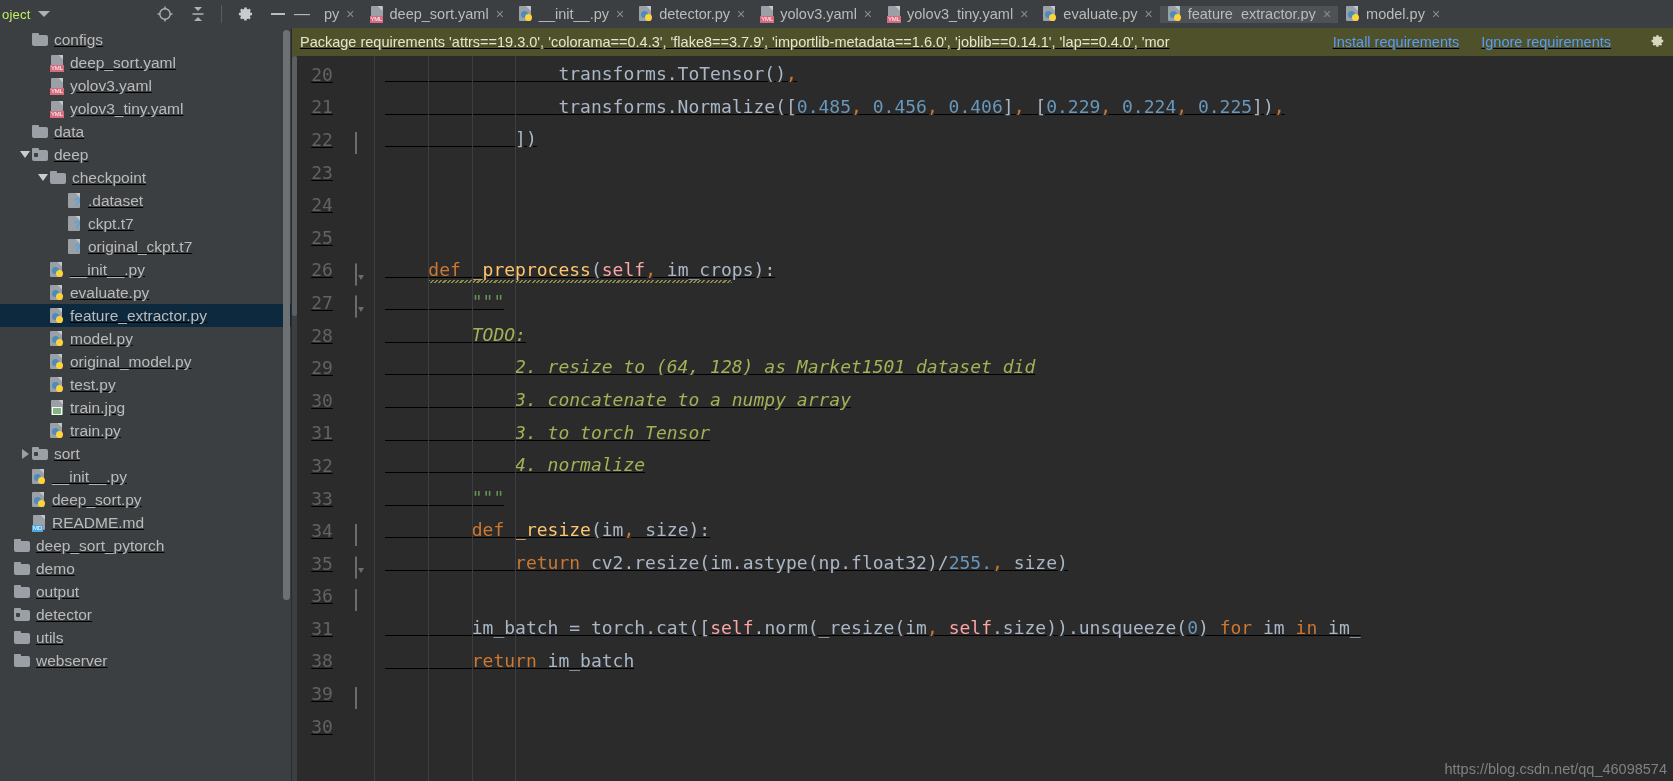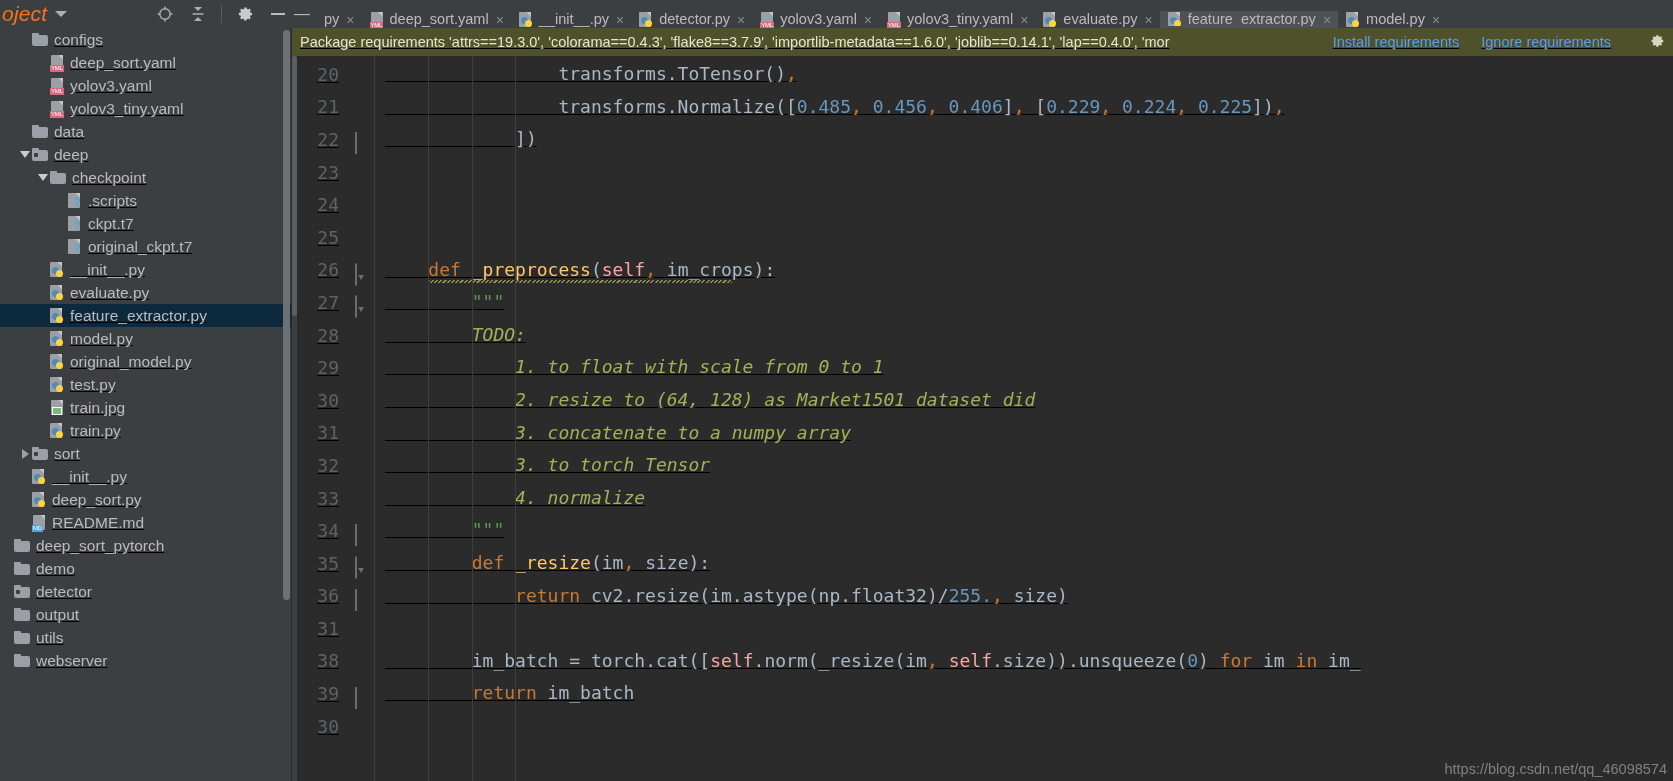--- a/index.html
+++ b/index.html
@@ -15,21 +15,21 @@
   .toprow { display: flex; height: 28px; background: #3c3f41; flex: 0 0 28px; }
 
   .proj-head {
     width: 292px; flex: 0 0 292px;
     display: flex; align-items: center;
     background: #3c3f41;
     padding-left: 0px;
     position: relative;
   }
   .proj-title {
-    color: #f97316; font-size: 21px; padding-left: 2px; letter-spacing: .2px; font-style: italic;
+    color: #bef264; font-size: 13px; padding-left: 2px; letter-spacing: .2px;
   }
   .proj-caret {
     margin-left: 8px; width: 0; height: 0;
     border-left: 6px solid transparent; border-right: 6px solid transparent;
     border-top: 6px solid #aeb1b3;
   }
   .proj-tools { margin-left: auto; display: flex; align-items: center; gap: 13px; padding-right: 4px; }
   .ticon { width: 20px; height: 20px; display: flex; align-items: center; justify-content: center; }
   .ticon svg { display: block; }
   .vsep { width: 1px; height: 18px; background: #5a5d5f; }
@@ -141,21 +141,21 @@
 
   .gutter-scrollbar { width: 5px; flex: 0 0 5px; background: #3c3f41; position: relative; }
   .gutter-scrollbar .thumb { position: absolute; left: 0; top: 0; width: 5px; height: 260px; background: #5c5f61; border-radius: 3px;}
 
   .gutter {
     width: 78px; flex: 0 0 78px; position: relative; background: #2b2b2b;
     font-family: "DejaVu Sans Mono", monospace; font-size: 18px;
     padding-top: 2px;
   }
   .lnrow { height: 32.6px; display: flex; align-items: center; position: relative; }
-  .lnum { width: 42px; text-align: right; padding-left: 8px; color: #606366; font-size: 18px; }
+  .lnum { width: 42px; text-align: center; padding-left: 8px; color: #606366; font-size: 18px; }
   .fold-marker {
     position: absolute; right: 8px; top: 50%; transform: translateY(-50%);
     width: 12px; height: 12px;
   }
   .fold-marker .box {
     width: 11px; height: 11px; border: 1px solid #6a6d6f; border-radius: 1px;
     position: relative; background: transparent;
   }
   .fold-marker .box::after {
     content:""; position:absolute; left: 2px; right: 2px; top: 4px; height: 1px; background: #8a8d8f;
@@ -240,21 +240,21 @@
         <span class="ticon">
           <svg width="18" height="18" viewBox="0 0 18 18">
             <line x1="2" y1="9" x2="16" y2="9" stroke="#c9cccd" stroke-width="1.8"></line>
           </svg>
         </span>
       </div>
     </div>
 
     <div class="tabs">
       <div class="tab-dash">—</div>
-      <div id="tab-container" style="display:flex;align-items:flex-end;">
+      <div id="tab-container" style="display:flex;align-items:center;">
           <div class="tab">
             <span class="tlabel">py</span>
             <span class="tclose">×</span>
           </div>
           <div class="tab">
             <span class="fic">
               <span class="sheet"></span>
               <span class="fold"></span>
               <span class="badge yml">YML</span>
             </span>
@@ -410,21 +410,21 @@
             <span class="lbl">checkpoint</span>
           </div>
           <div class="titem">
             <span style="display: inline-block; flex: 0 0 54px; width: 54px;"></span>
             <span class="arrow " style="width: 14px; flex: 0 0 14px; display: flex; align-items: center; justify-content: center;"></span>
             <span class="qic">
               <span class="sheet"></span>
               <span class="fold"></span>
               <span class="q">?</span>
             </span>
-            <span class="lbl">.scripts</span>
+            <span class="lbl">.dataset</span>
           </div>
           <div class="titem">
             <span style="display: inline-block; flex: 0 0 54px; width: 54px;"></span>
             <span class="arrow " style="width: 14px; flex: 0 0 14px; display: flex; align-items: center; justify-content: center;"></span>
             <span class="qic">
               <span class="sheet"></span>
               <span class="fold"></span>
               <span class="q">?</span>
             </span>
             <span class="lbl">ckpt.t7</span>
@@ -584,35 +584,35 @@
             <span class="arrow " style="width: 14px; flex: 0 0 14px; display: flex; align-items: center; justify-content: center;"></span>
             <span class="dic">
               <span class="tabtop"></span>
               <span class="body"></span>
             </span>
             <span class="lbl">demo</span>
           </div>
           <div class="titem">
             <span style="display: inline-block; flex: 0 0 0px; width: 0px;"></span>
             <span class="arrow " style="width: 14px; flex: 0 0 14px; display: flex; align-items: center; justify-content: center;"></span>
+            <span class="dic">
+              <span class="tabtop"></span>
+              <span class="body"></span>
+            </span>
+            <span class="lbl">output</span>
+          </div>
+          <div class="titem">
+            <span style="display: inline-block; flex: 0 0 0px; width: 0px;"></span>
+            <span class="arrow " style="width: 14px; flex: 0 0 14px; display: flex; align-items: center; justify-content: center;"></span>
             <span class="dic src">
               <span class="tabtop"></span>
               <span class="body"></span>
               <span class="dot"></span>
             </span>
             <span class="lbl">detector</span>
-          </div>
-          <div class="titem">
-            <span style="display: inline-block; flex: 0 0 0px; width: 0px;"></span>
-            <span class="arrow " style="width: 14px; flex: 0 0 14px; display: flex; align-items: center; justify-content: center;"></span>
-            <span class="dic">
-              <span class="tabtop"></span>
-              <span class="body"></span>
-            </span>
-            <span class="lbl">output</span>
           </div>
           <div class="titem">
             <span style="display: inline-block; flex: 0 0 0px; width: 0px;"></span>
             <span class="arrow " style="width: 14px; flex: 0 0 14px; display: flex; align-items: center; justify-content: center;"></span>
             <span class="dic">
               <span class="tabtop"></span>
               <span class="body"></span>
             </span>
             <span class="lbl">utils</span>
           </div>
@@ -726,21 +726,20 @@
         <div class="code" id="code-container">
             <div class="cline">                <span class="txt">transforms</span><span class="punct">.</span><span class="txt">ToTensor</span><span class="punct">(</span><span class="punct">)</span><span class="comma">,</span></div>
             <div class="cline">                <span class="txt">transforms</span><span class="punct">.</span><span class="txt">Normalize</span><span class="punct">(</span><span class="punct">[</span><span class="num">0.485</span><span class="comma">,</span> <span class="num">0.456</span><span class="comma">,</span> <span class="num">0.406</span><span class="punct">]</span><span class="comma">,</span> <span class="punct">[</span><span class="num">0.229</span><span class="comma">,</span> <span class="num">0.224</span><span class="comma">,</span> <span class="num">0.225</span><span class="punct">]</span><span class="punct">)</span><span class="comma">,</span></div>
             <div class="cline">            <span class="punct">]</span><span class="punct">)</span></div>
             <div class="cline"></div>
             <div class="cline"></div>
             <div class="cline"></div>
             <div class="cline">    <span class="kw">def</span> <span class="fn">_preprocess</span><span class="punct">(</span><span class="self">self</span><span class="comma">,</span> <span class="txt">im_crops</span><span class="punct">)</span><span class="punct">:</span><span class="squiggle" style="left: 53.4px; width: 303.8px;"></span></div>
             <div class="cline">        <span class="docs">"""</span></div>
             <div class="cline">        <span class="todo">TODO:</span></div>
-            <div class="cline">            <span class="todo">1. to float with scale from 0 to 1</span></div>
             <div class="cline">            <span class="todo">2. resize to (64, 128) as Market1501 dataset did</span></div>
             <div class="cline">            <span class="todo">3. concatenate to a numpy array</span></div>
             <div class="cline">            <span class="todo">3. to torch Tensor</span></div>
             <div class="cline">            <span class="todo">4. normalize</span></div>
             <div class="cline">        <span class="docs">"""</span></div>
             <div class="cline">        <span class="kw">def</span> <span class="fn">_resize</span><span class="punct">(</span><span class="txt">im</span><span class="comma">,</span> <span class="txt">size</span><span class="punct">)</span><span class="punct">:</span></div>
             <div class="cline">            <span class="kw">return</span> <span class="txt">cv2</span><span class="punct">.</span><span class="txt">resize</span><span class="punct">(</span><span class="txt">im</span><span class="punct">.</span><span class="txt">astype</span><span class="punct">(</span><span class="txt">np</span><span class="punct">.</span><span class="txt">float32</span><span class="punct">)</span><span class="punct">/</span><span class="num">255.</span><span class="comma">,</span> <span class="txt">size</span><span class="punct">)</span></div>
             <div class="cline"></div>
             <div class="cline">        <span class="txt">im_batch</span> <span class="punct">=</span> <span class="txt">torch</span><span class="punct">.</span><span class="txt">cat</span><span class="punct">(</span><span class="punct">[</span><span class="self">self</span><span class="punct">.</span><span class="txt">norm</span><span class="punct">(</span><span class="txt">_resize</span><span class="punct">(</span><span class="txt">im</span><span class="comma">,</span> <span class="self">self</span><span class="punct">.</span><span class="txt">size</span><span class="punct">)</span><span class="punct">)</span><span class="punct">.</span><span class="txt">unsqueeze</span><span class="punct">(</span><span class="num">0</span><span class="punct">)</span> <span class="kw">for</span> <span class="txt">im</span> <span class="kw">in</span> <span class="txt">im_</span></div>
             <div class="cline">        <span class="kw">return</span> <span class="txt">im_batch</span></div>

